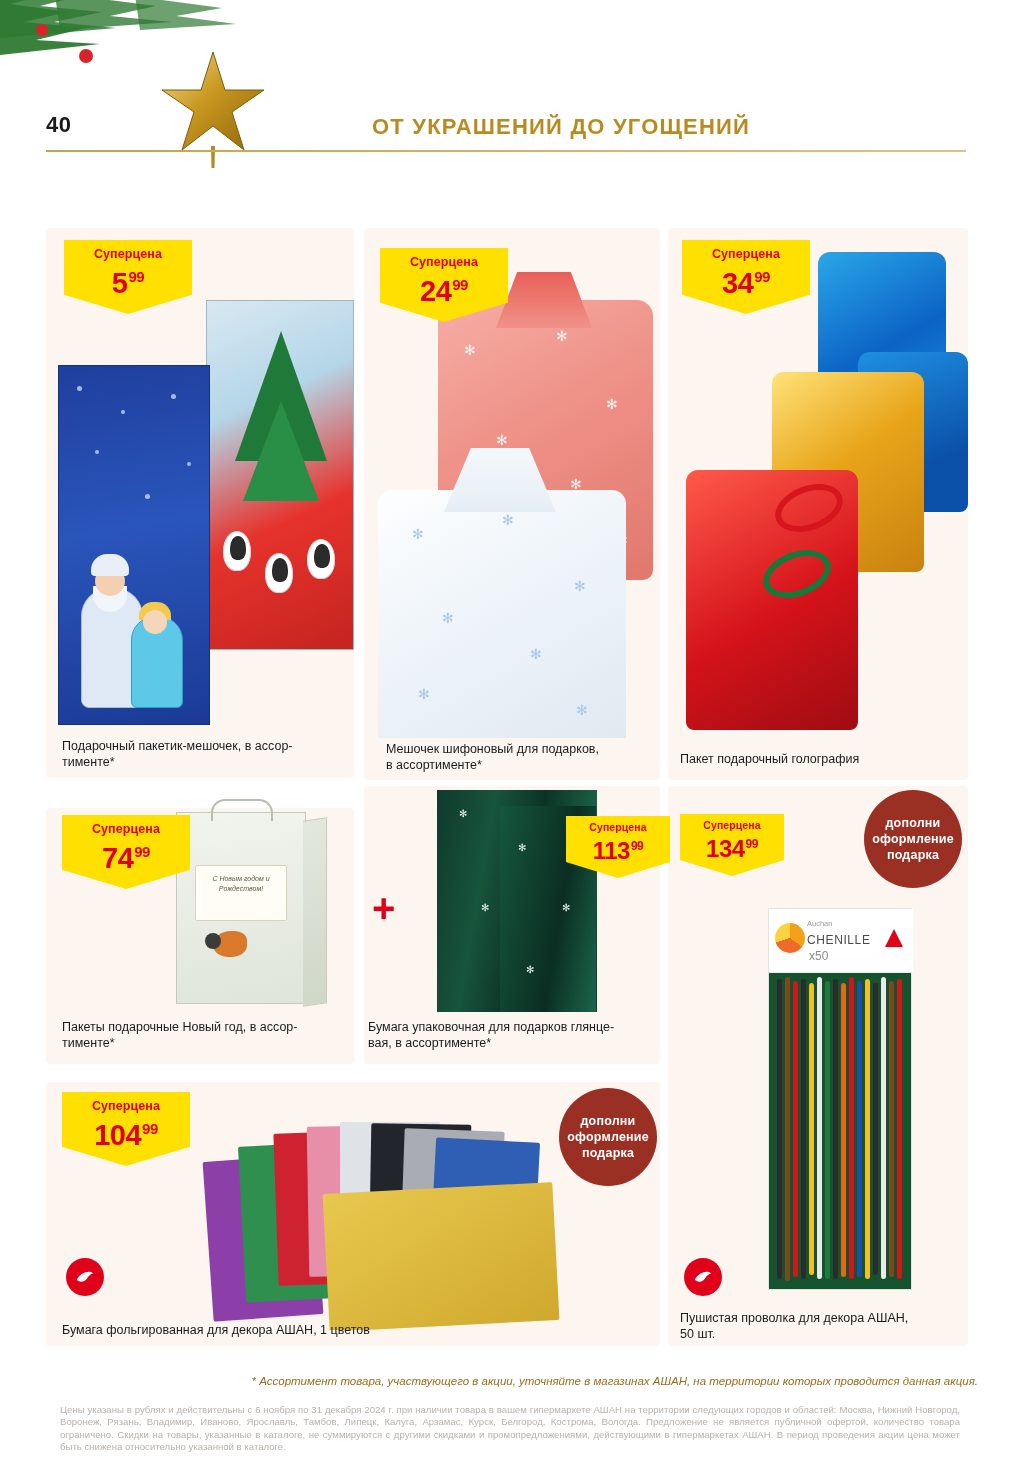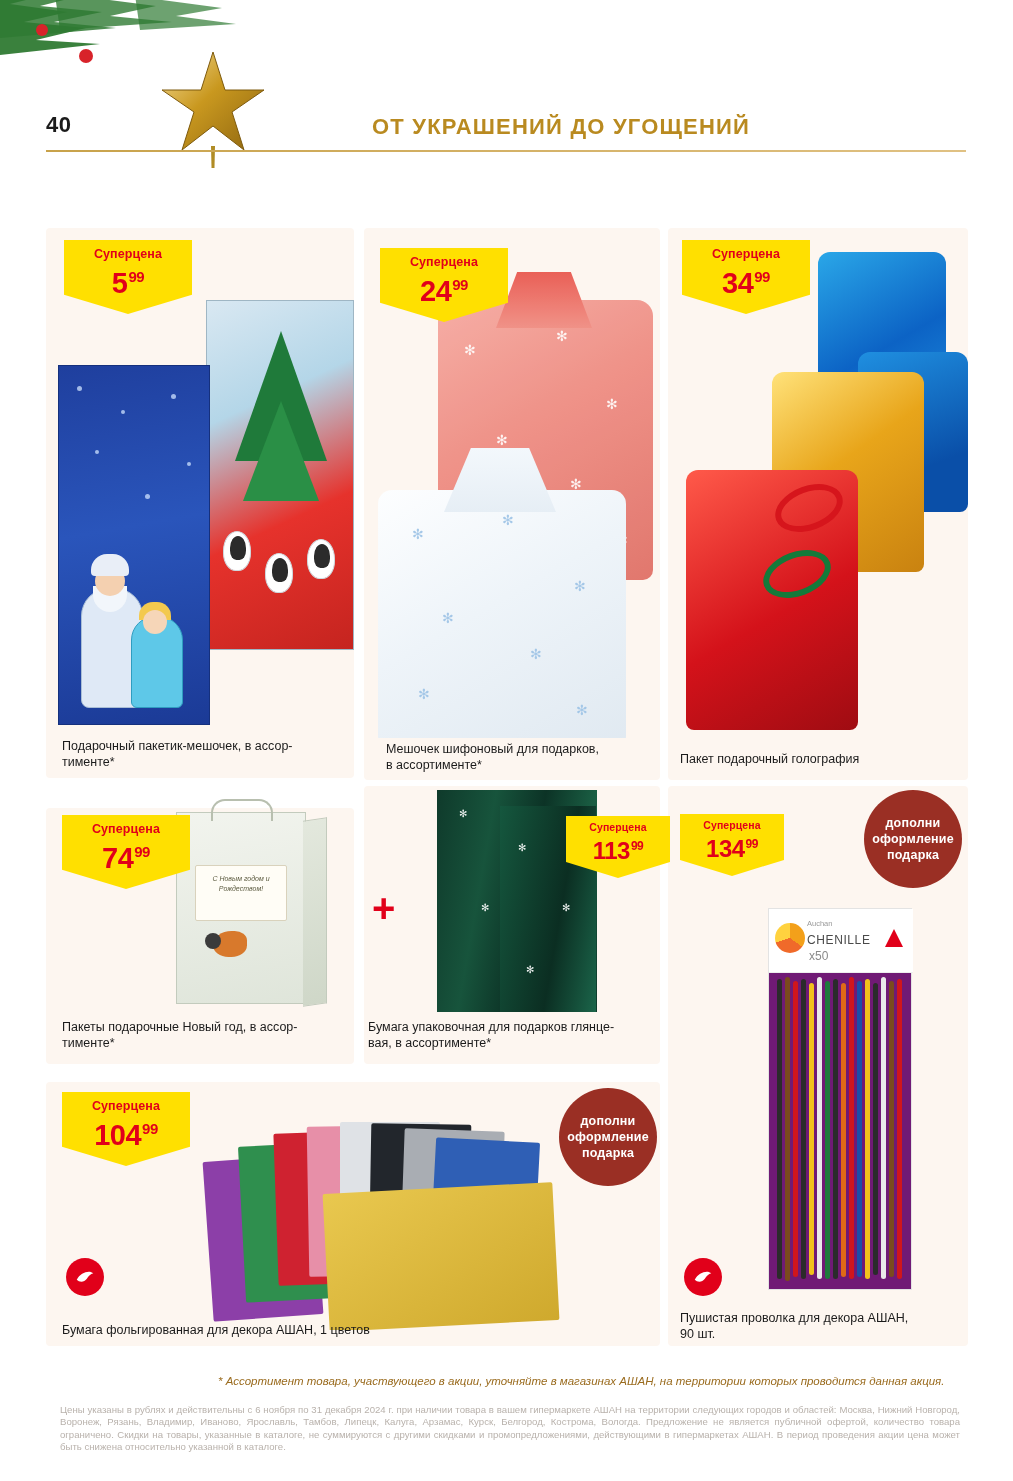--- a/index.html
+++ b/index.html
@@ -70,21 +70,21 @@
   .auchan-mark {
     position:absolute; width:38px; height:38px; border-radius:50%;
     background:#e1001a; z-index:22;
     display:flex; align-items:center; justify-content:center;
   }
   .auchan-mark svg { width:22px; height:22px; }
 
   
   .footnote {
     position:absolute; left:218px; top:1375px; width:760px;
-    font-size:11.5px; font-style:italic; color:#9a6b1e; text-align:left;
+    font-size:11.5px; font-style:italic; color:#9a6b1e; text-align:right;
   }
   .legal {
     position:absolute; left:60px; top:1404px; width:900px;
     font-size:9.6px; color:#b9b2ac; line-height:12.4px; text-align:justify;
   }
 
   
   .art { position:absolute; overflow:hidden; }
 
   
@@ -254,21 +254,21 @@
     background:linear-gradient(100deg,#15573e,#0b2e22 60%,#1b654a);
   }
   .plus-sign {
     position:absolute; left:372px; top:888px;
     font-size:40px; font-weight:bold; color:#e1001a; line-height:40px;
   }
 
   
   .chenille-pack {
     position:absolute; left:768px; top:908px; width:144px; height:382px;
-    background:#701a75; border:1px solid #e3e3e3;
+    background:#14532d; border:1px solid #e3e3e3;
   }
   .chenille-head {
     position:absolute; left:0; top:0; width:144px; height:64px;
     background:#ffffff; border-bottom:1px solid #eee;
   }
   .chenille-head .brand {
     position:absolute; left:38px; top:10px; font-size:7.5px; color:#9a9a9a;
   }
   .chenille-head .name {
     position:absolute; left:38px; top:24px; font-size:12px; font-weight:normal;
@@ -498,21 +498,21 @@
 
 <div class="stamp" style="left:864px; top:790px;">дополни оформление подарка</div>
 
 <div class="auchan-mark" style="left:684px; top:1258px;">
   <svg viewBox="0 0 24 24">
     <path d="M3 15 C7 7, 17 4, 21 8 C18 9, 16 11, 14 14 C11 18, 6 18, 3 15 Z" fill="#fff"></path>
   </svg>
 </div>
 
 <div class="caption" style="left:680px; top:1310px; width:280px; white-space:pre-line;">Пушистая проволка для декора АШАН,
-90 шт.</div>
+50 шт.</div>
 
 <div class="card" style="left:46px; top:1082px; width:614px; height:264px;"></div>
 
 <div class="art" style="left:150px; top:1100px; width:470px; height:230px;">
   <div class="sheet" style="left:58px; top:58px;  width:110px; height:160px; background:#8c3fa8; transform:rotate(-4deg);"></div>
   <div class="sheet" style="left:92px; top:44px;  width:106px; height:156px; background:#2f8f4e; transform:rotate(-3deg);"></div>
   <div class="sheet" style="left:126px;top:32px;  width:104px; height:152px; background:#cf2230; transform:rotate(-2deg);"></div>
   <div class="sheet" style="left:158px;top:26px;  width:102px; height:150px; background:#e78fa8; transform:rotate(-1deg);"></div>
   <div class="sheet" style="left:190px;top:22px;  width:100px; height:150px; background:#dfe2e6;"></div>
   <div class="sheet" style="left:220px;top:24px;  width:100px; height:152px; background:#22262c; transform:rotate(1deg);"></div>

